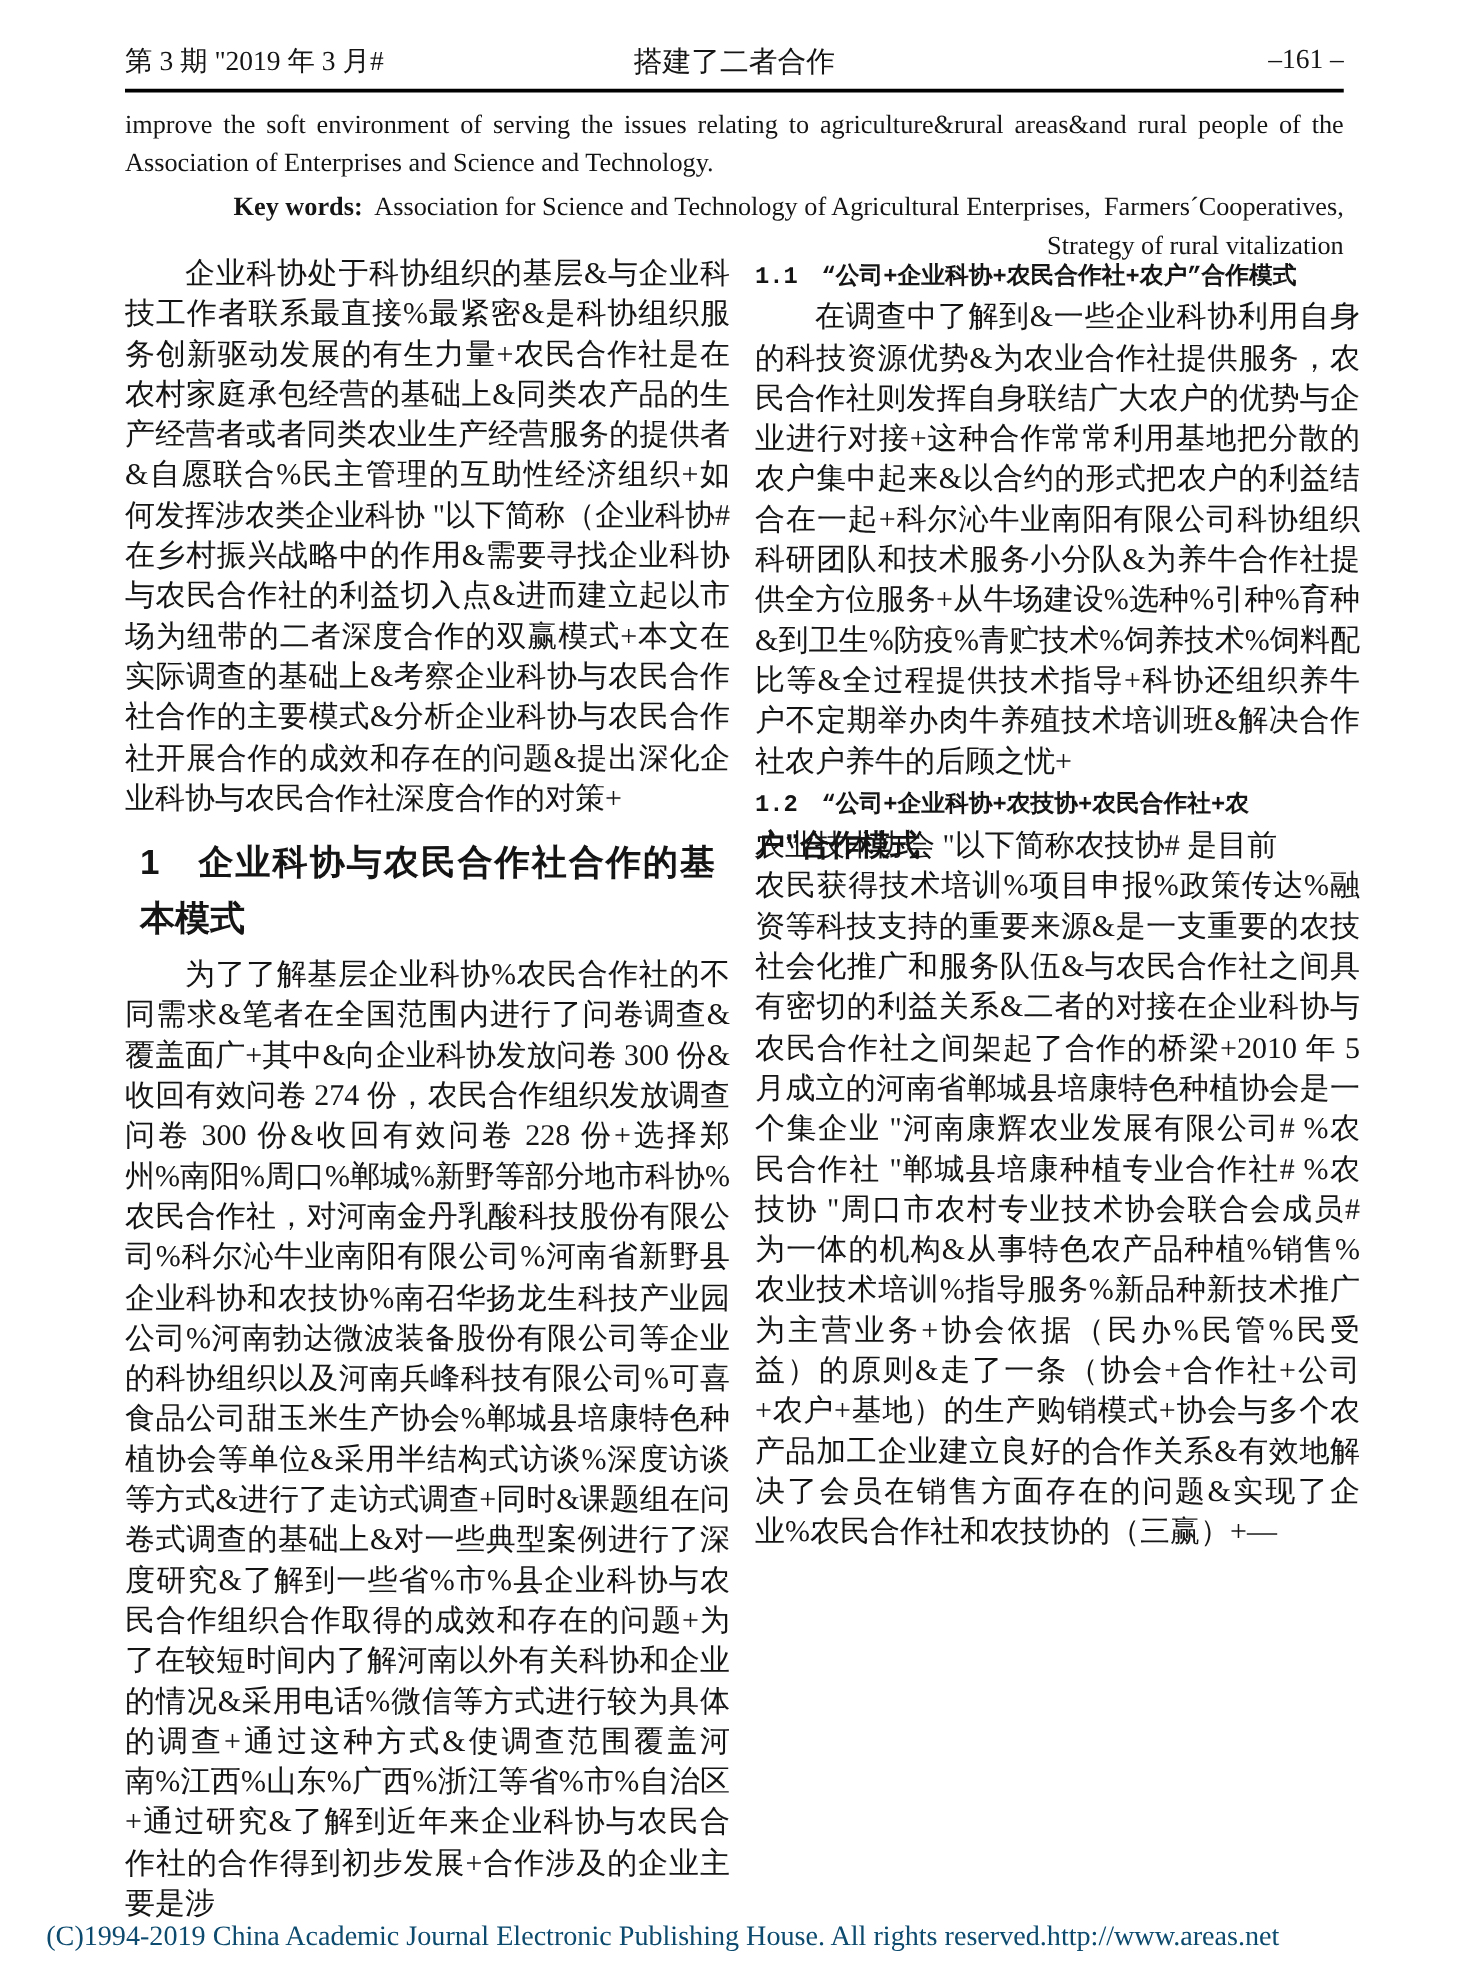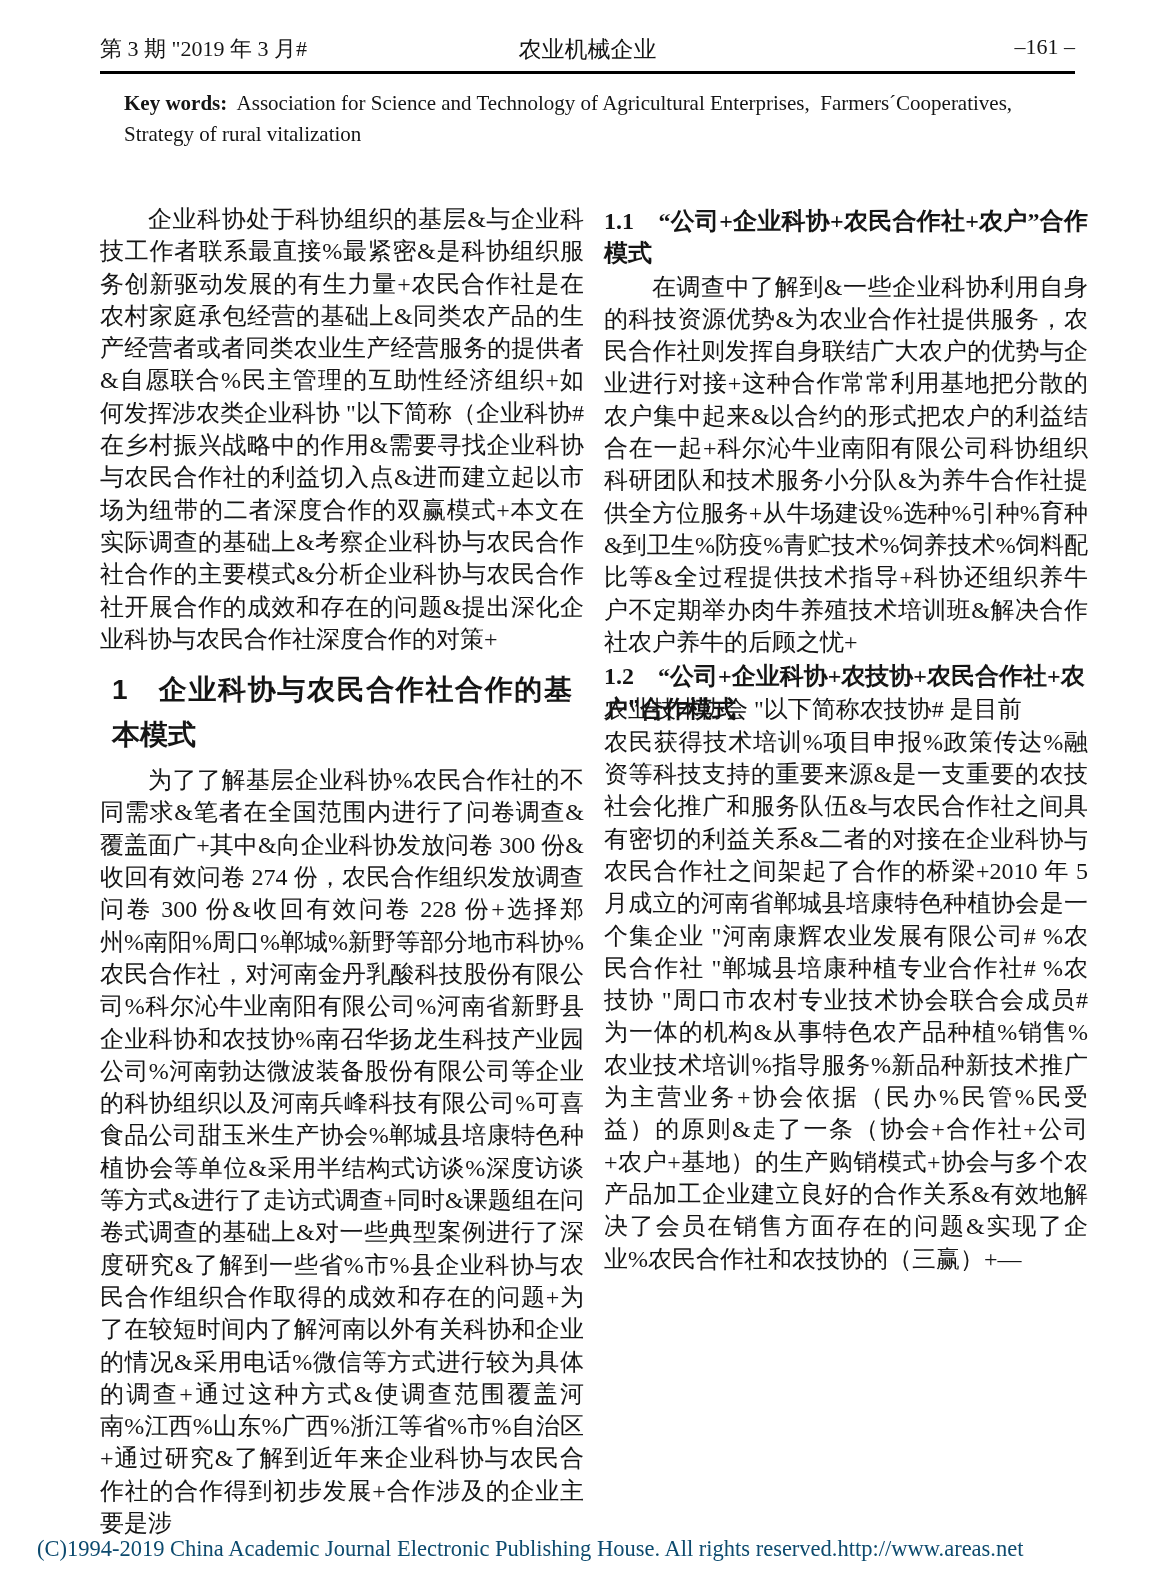--- a/index.html
+++ b/index.html
@@ -15,37 +15,37 @@
   
   .hdr { position:absolute; left:100px; top:34px; width:975px; height:30px; font-size:22px; }
   .hdr-left  { position:absolute; left:0; top:0; white-space:nowrap; }
   .hdr-center{ position:absolute; left:0; right:0; top:0; text-align:center; font-size:23px; }
   .hdr-right { position:absolute; right:0; top:0; white-space:nowrap; }
   .rule { position:absolute; left:100px; top:71px; width:975px; height:0; border-top:3px solid #000; }
 
   
   .english { position:absolute; left:100px; top:84px; width:975px;
              font-size:21px; line-height:31px; text-align:justify; }
-  .keywords { margin-top:4px; white-space:pre-wrap; text-align:left;margin-left:24px; }
+  .keywords { margin-top:4px; white-space:pre-wrap; text-align:right;margin-left:24px; }
   .kw-label { font-weight:bold; }
 
   
   .cols { position:absolute; left:100px; top:203px; width:988px; display:flex; gap:20px; }
   .col  { width:486px; font-size:24px; line-height:32.3px;
           text-align:justify; text-justify:inter-character; }
   .para { text-align:justify; }
   .indent { text-indent:2em; }
   .sec-h {
     font-family:"Liberation Sans","DejaVu Sans",sans-serif;
     font-weight:bold; font-size:28px; line-height:45px;
     margin:12px 12px 7px; text-align:justify;
   }
   .sub-h {
-    font-family:Liberation Serif, serif;
-    font-weight:bold; font-size:24px; line-height:32.3px;
+    font-family:Liberation Mono, monospace;
+    font-weight:bold; font-size:19px; line-height:32.3px;
     margin:2px 0 1px; text-align:justify;
   }
   .overlap { position:relative; height:32.3px; white-space:nowrap; overflow:visible; }
   .overlap .reg  { display:inline-block; }
   .overlap .bold-part {
     position:absolute; left:0; top:0;
     font-family:"Liberation Sans","DejaVu Sans",sans-serif;
     font-weight:bold;
   }
 
@@ -54,26 +54,27 @@
     position:absolute; left:37px; top:1536px; width:942px;
     display:flex; justify-content:space-between;
     color:#0c4a6e; font-size:22.5px; white-space:nowrap;
   }
 </style>
 </head>
 <body>
 
 <div class="hdr">
   <span class="hdr-left">第 3 期 "2019 年 3 月#</span>
-  <span class="hdr-center">农业机械企业</span>
+  <span class="hdr-center">搭建了二者合作</span>
   <span class="hdr-right">–161 –</span>
 </div>
 <div class="rule"></div>
 
 <div class="english">
+  <div>improve the soft environment of serving the issues relating to agriculture&amp;rural areas&amp;and rural people of the Association of Enterprises and Science and Technology.</div>
   <div class="keywords"><span class="kw-label">Key words:</span><span>  Association for Science and Technology of Agricultural Enterprises,  Farmers´Cooperatives,  Strategy of rural vitalization</span></div>
 </div>
 
 <div class="cols">
 
   <div class="col">
     <p class="para indent">企业科协处于科协组织的基层&amp;与企业科技工作者联系最直接%最紧密&amp;是科协组织服务创新驱动发展的有生力量+农民合作社是在农村家庭承包经营的基础上&amp;同类农产品的生产经营者或者同类农业生产经营服务的提供者&amp;自愿联合%民主管理的互助性经济组织+如何发挥涉农类企业科协 "以下简称（企业科协# 在乡村振兴战略中的作用&amp;需要寻找企业科协与农民合作社的利益切入点&amp;进而建立起以市场为纽带的二者深度合作的双赢模式+本文在实际调查的基础上&amp;考察企业科协与农民合作社合作的主要模式&amp;分析企业科协与农民合作社开展合作的成效和存在的问题&amp;提出深化企业科协与农民合作社深度合作的对策+</p>
     <h2 class="sec-h">1　企业科协与农民合作社合作的基本模式</h2>
     <p class="para indent">为了了解基层企业科协%农民合作社的不同需求&amp;笔者在全国范围内进行了问卷调查&amp;覆盖面广+其中&amp;向企业科协发放问卷 300 份&amp;收回有效问卷 274 份，农民合作组织发放调查问卷 300 份&amp;收回有效问卷 228 份+选择郑州%南阳%周口%郸城%新野等部分地市科协%农民合作社，对河南金丹乳酸科技股份有限公司%科尔沁牛业南阳有限公司%河南省新野县企业科协和农技协%南召华扬龙生科技产业园公司%河南勃达微波装备股份有限公司等企业的科协组织以及河南兵峰科技有限公司%可喜食品公司甜玉米生产协会%郸城县培康特色种植协会等单位&amp;采用半结构式访谈%深度访谈等方式&amp;进行了走访式调查+同时&amp;课题组在问卷式调查的基础上&amp;对一些典型案例进行了深度研究&amp;了解到一些省%市%县企业科协与农民合作组织合作取得的成效和存在的问题+为了在较短时间内了解河南以外有关科协和企业的情况&amp;采用电话%微信等方式进行较为具体的调查+通过这种方式&amp;使调查范围覆盖河南%江西%山东%广西%浙江等省%市%自治区+通过研究&amp;了解到近年来企业科协与农民合作社的合作得到初步发展+合作涉及的企业主要是涉</p>
   </div>

